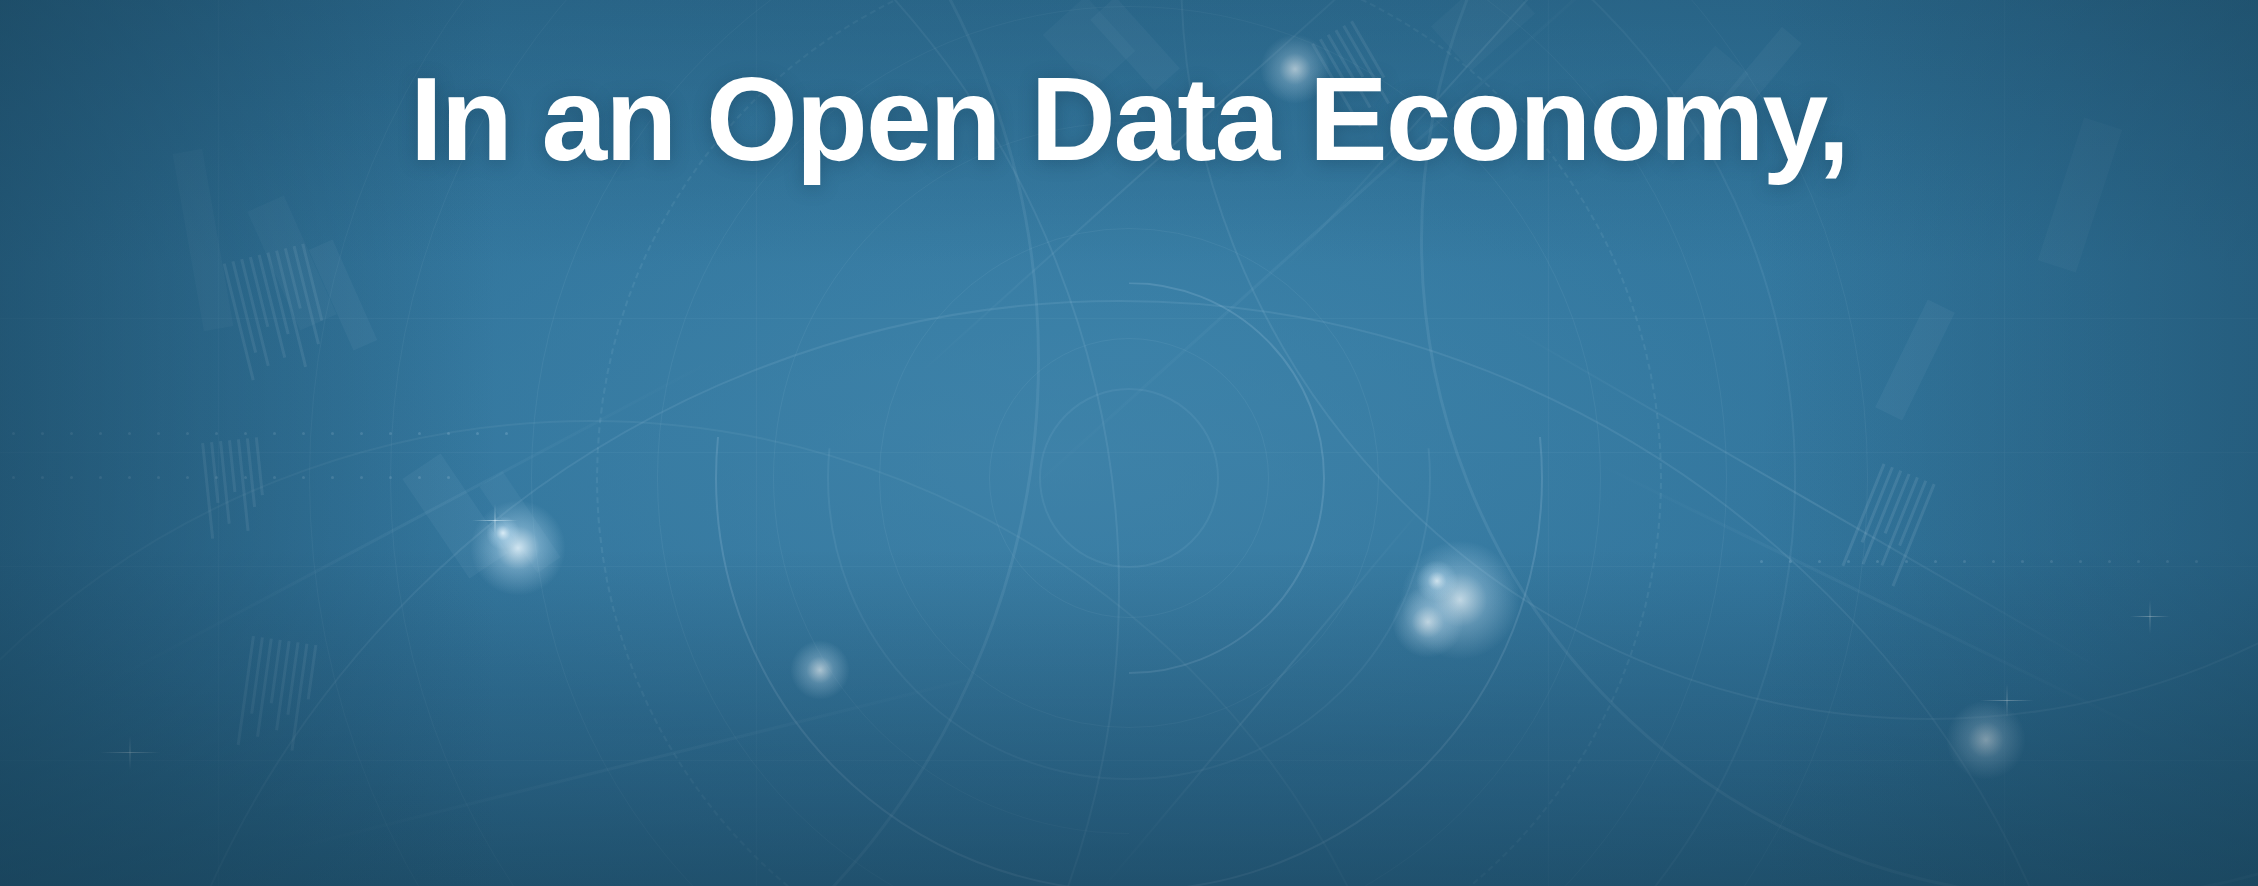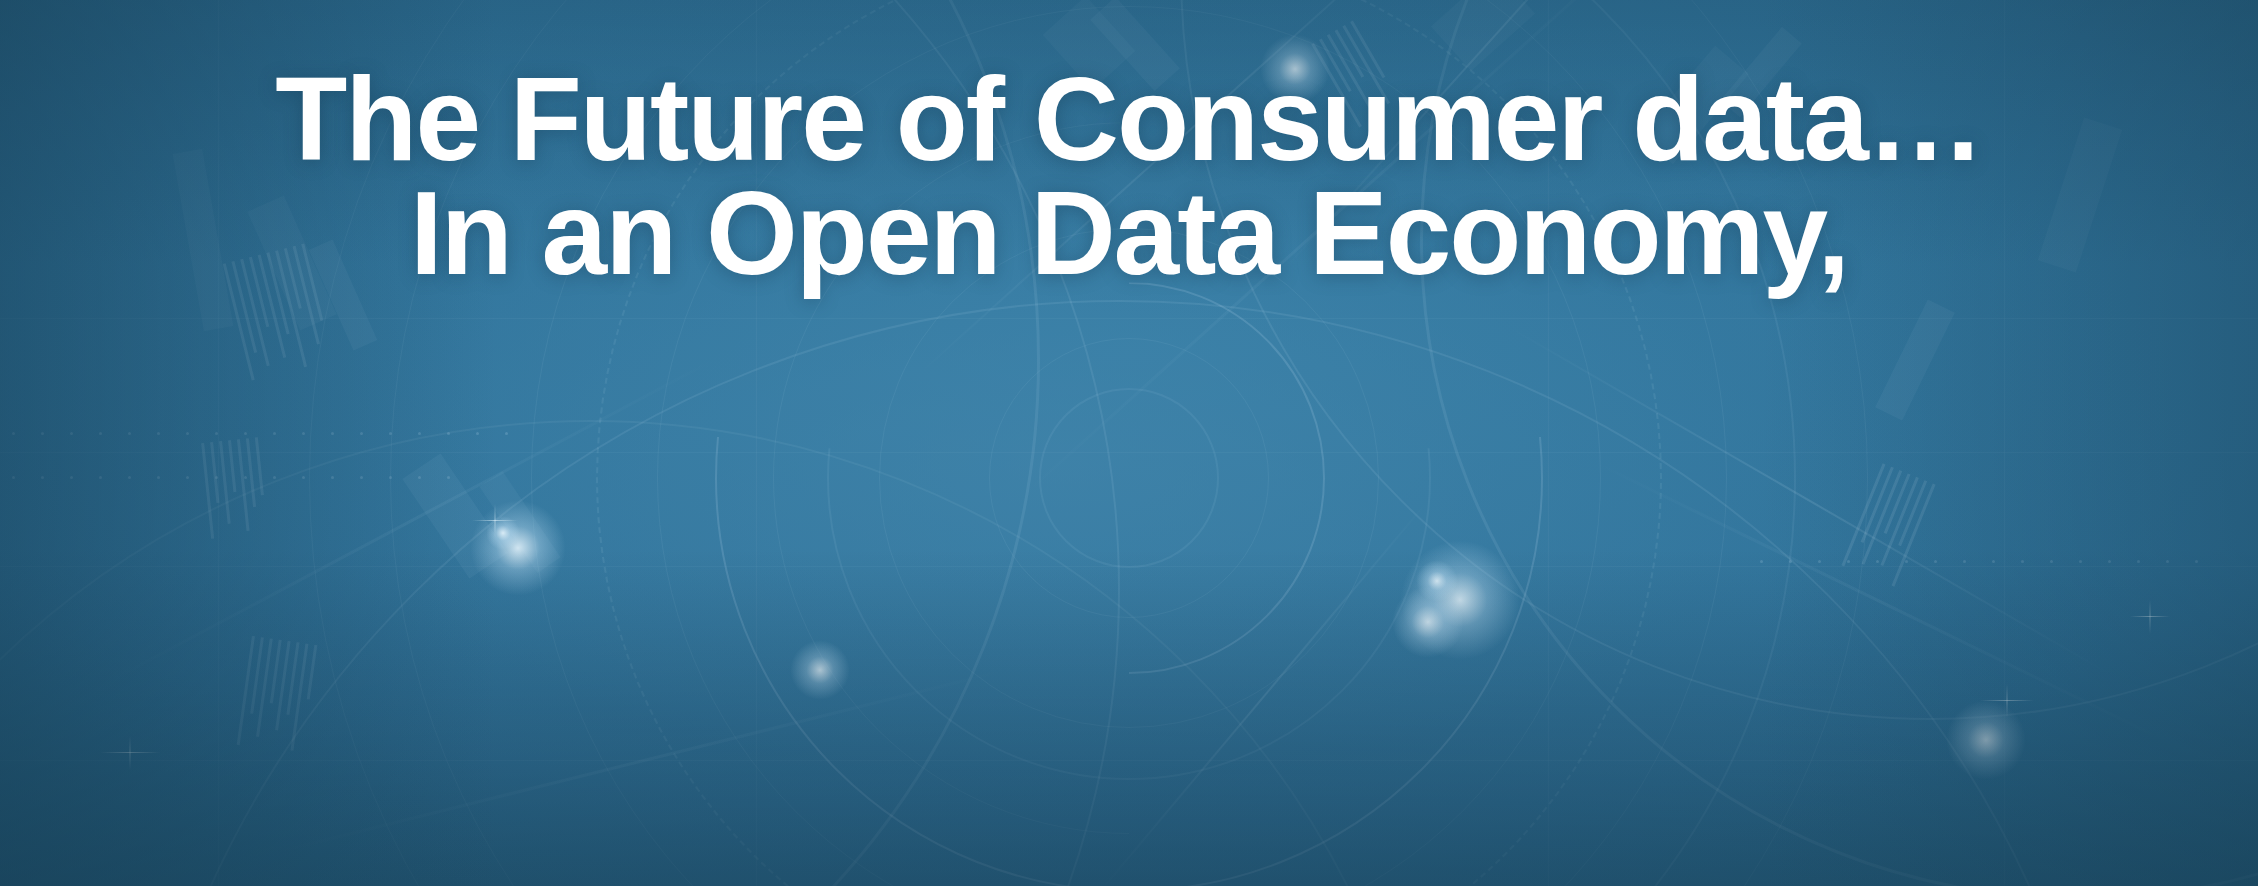--- a/index.html
+++ b/index.html
@@ -310,19 +310,18 @@
     <div class="sparkle" style="left:2130px; top:616px; width:40px"></div>
     <div class="sparkle" style="left:472px;  top:520px; width:46px"></div>
 
   </div>
 
   <div class="vignette"></div>
 
   <div class="content">
 
     <h1 class="headline">
-      <span class="line">The Future of Consumer data…</span>
       <span class="line">In an Open Data Economy,</span>
     </h1>
 
 
   </div>
 </div>
 
 </body></html>

